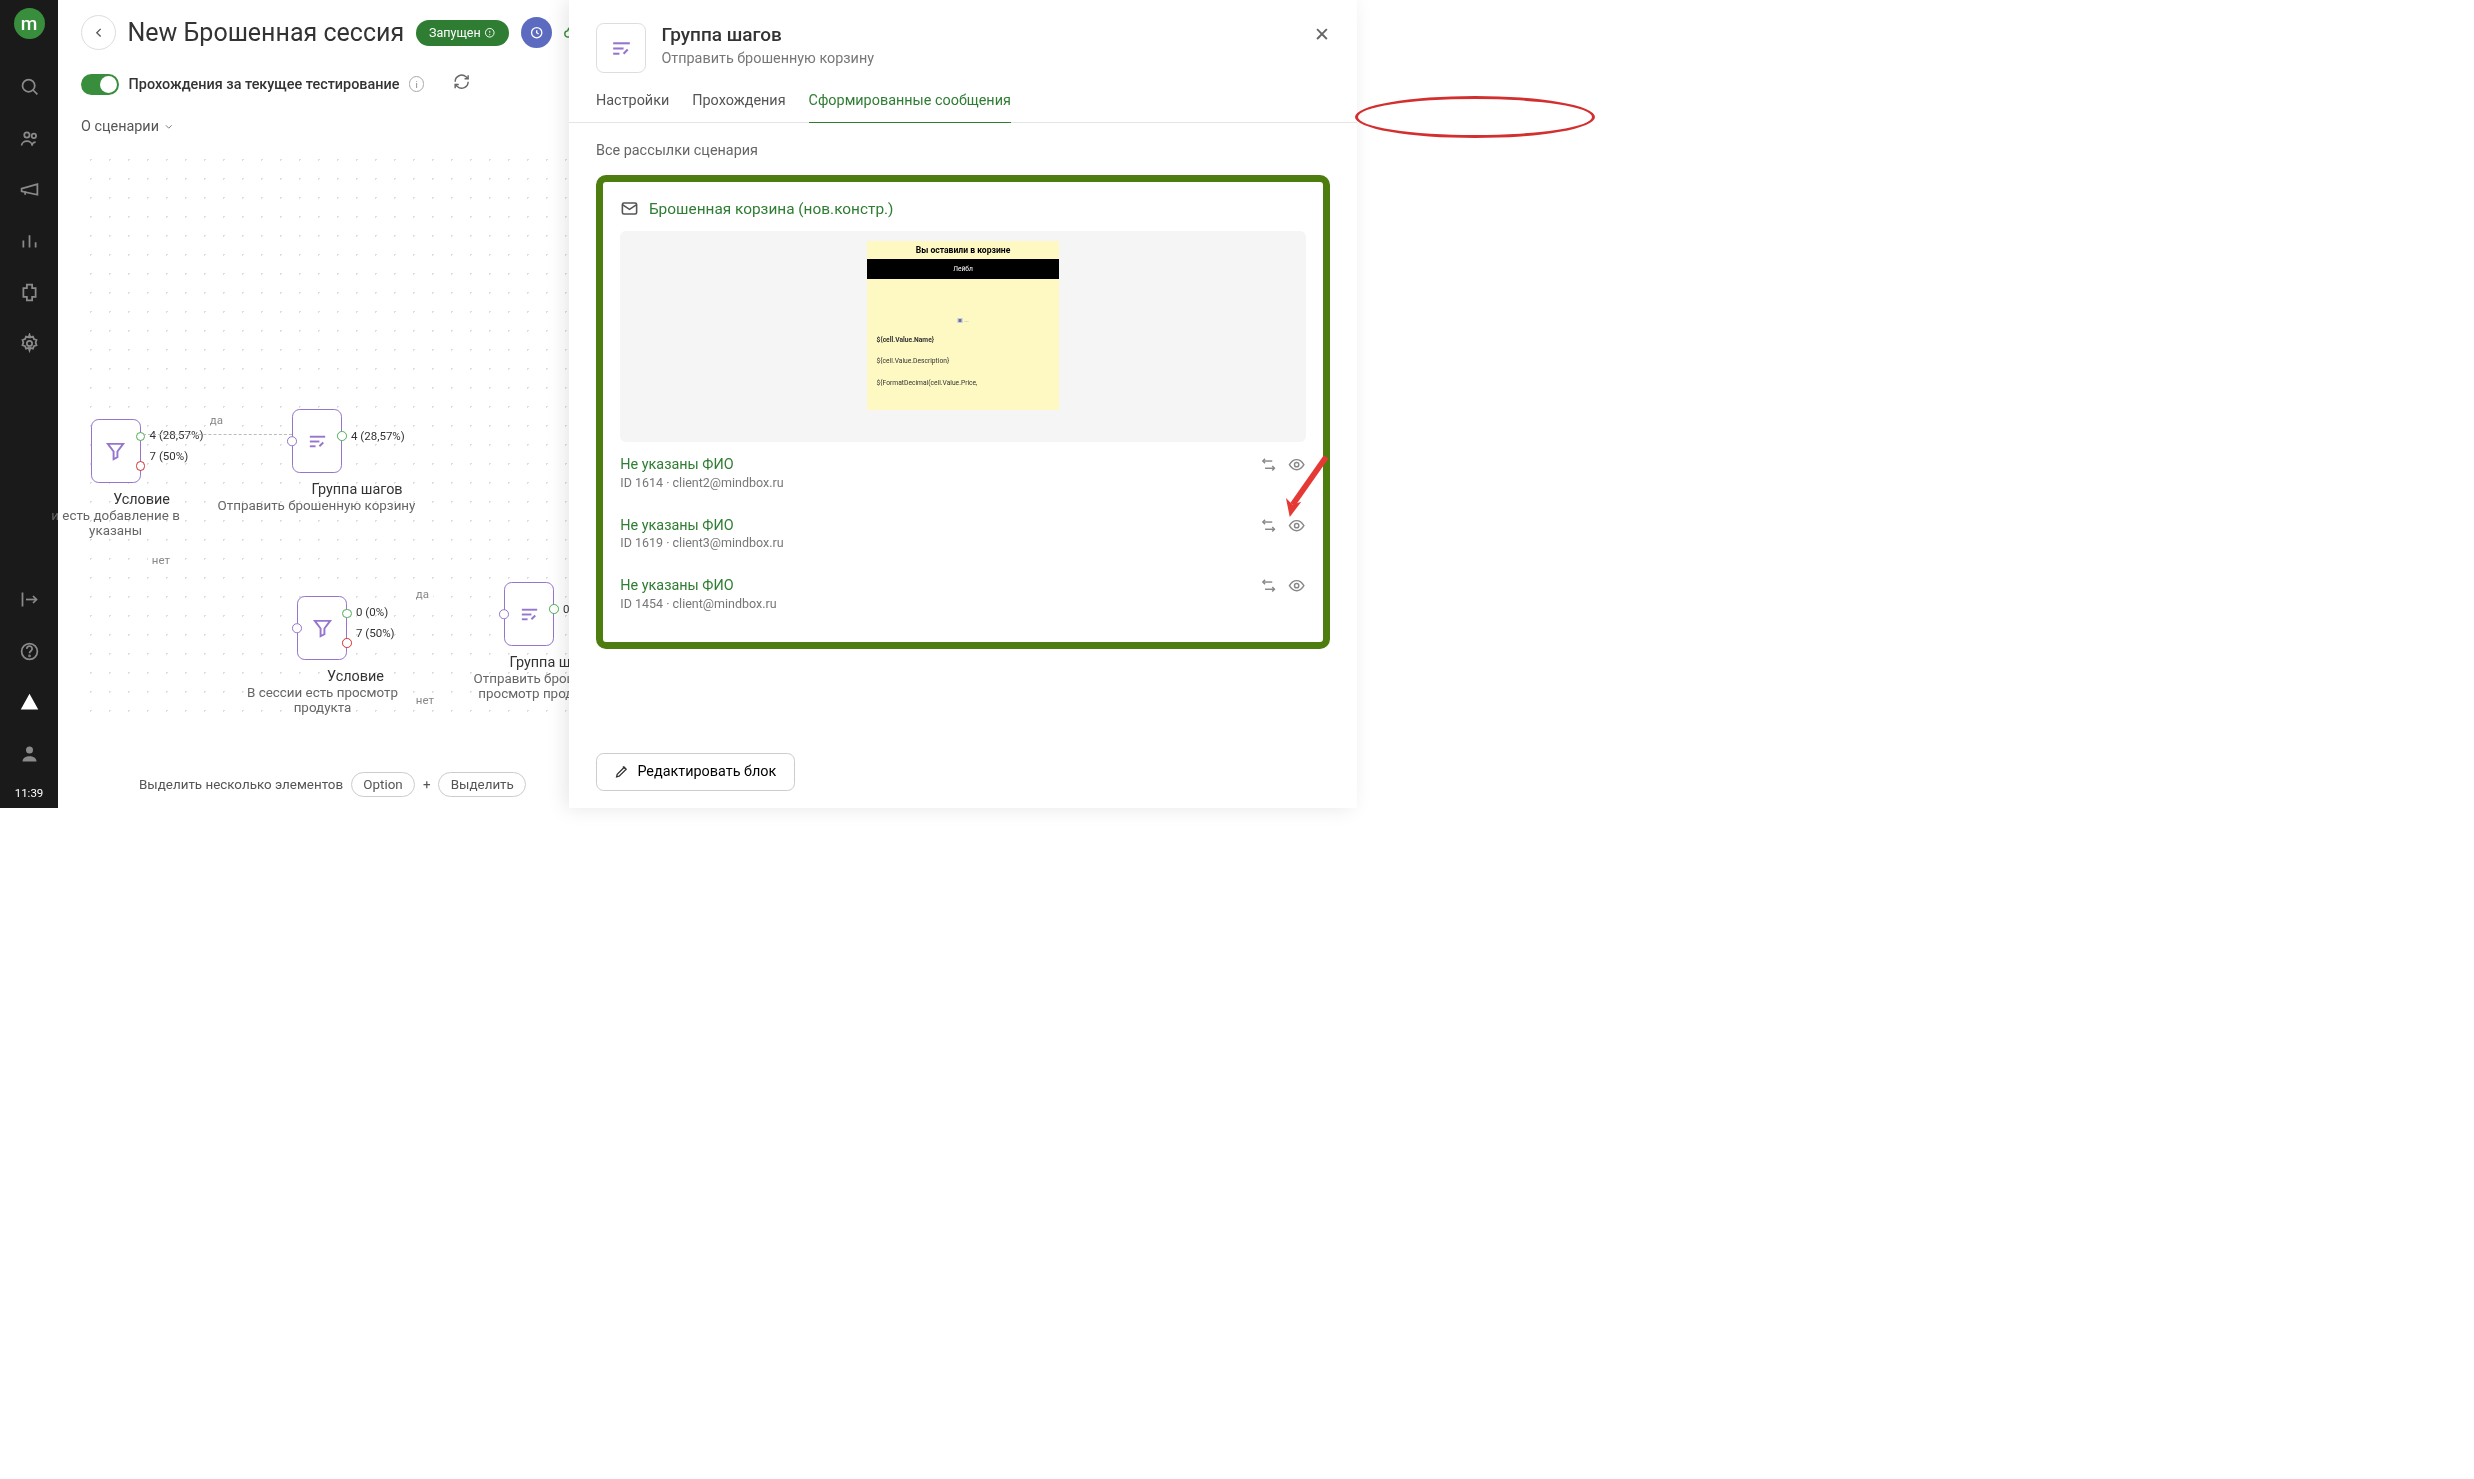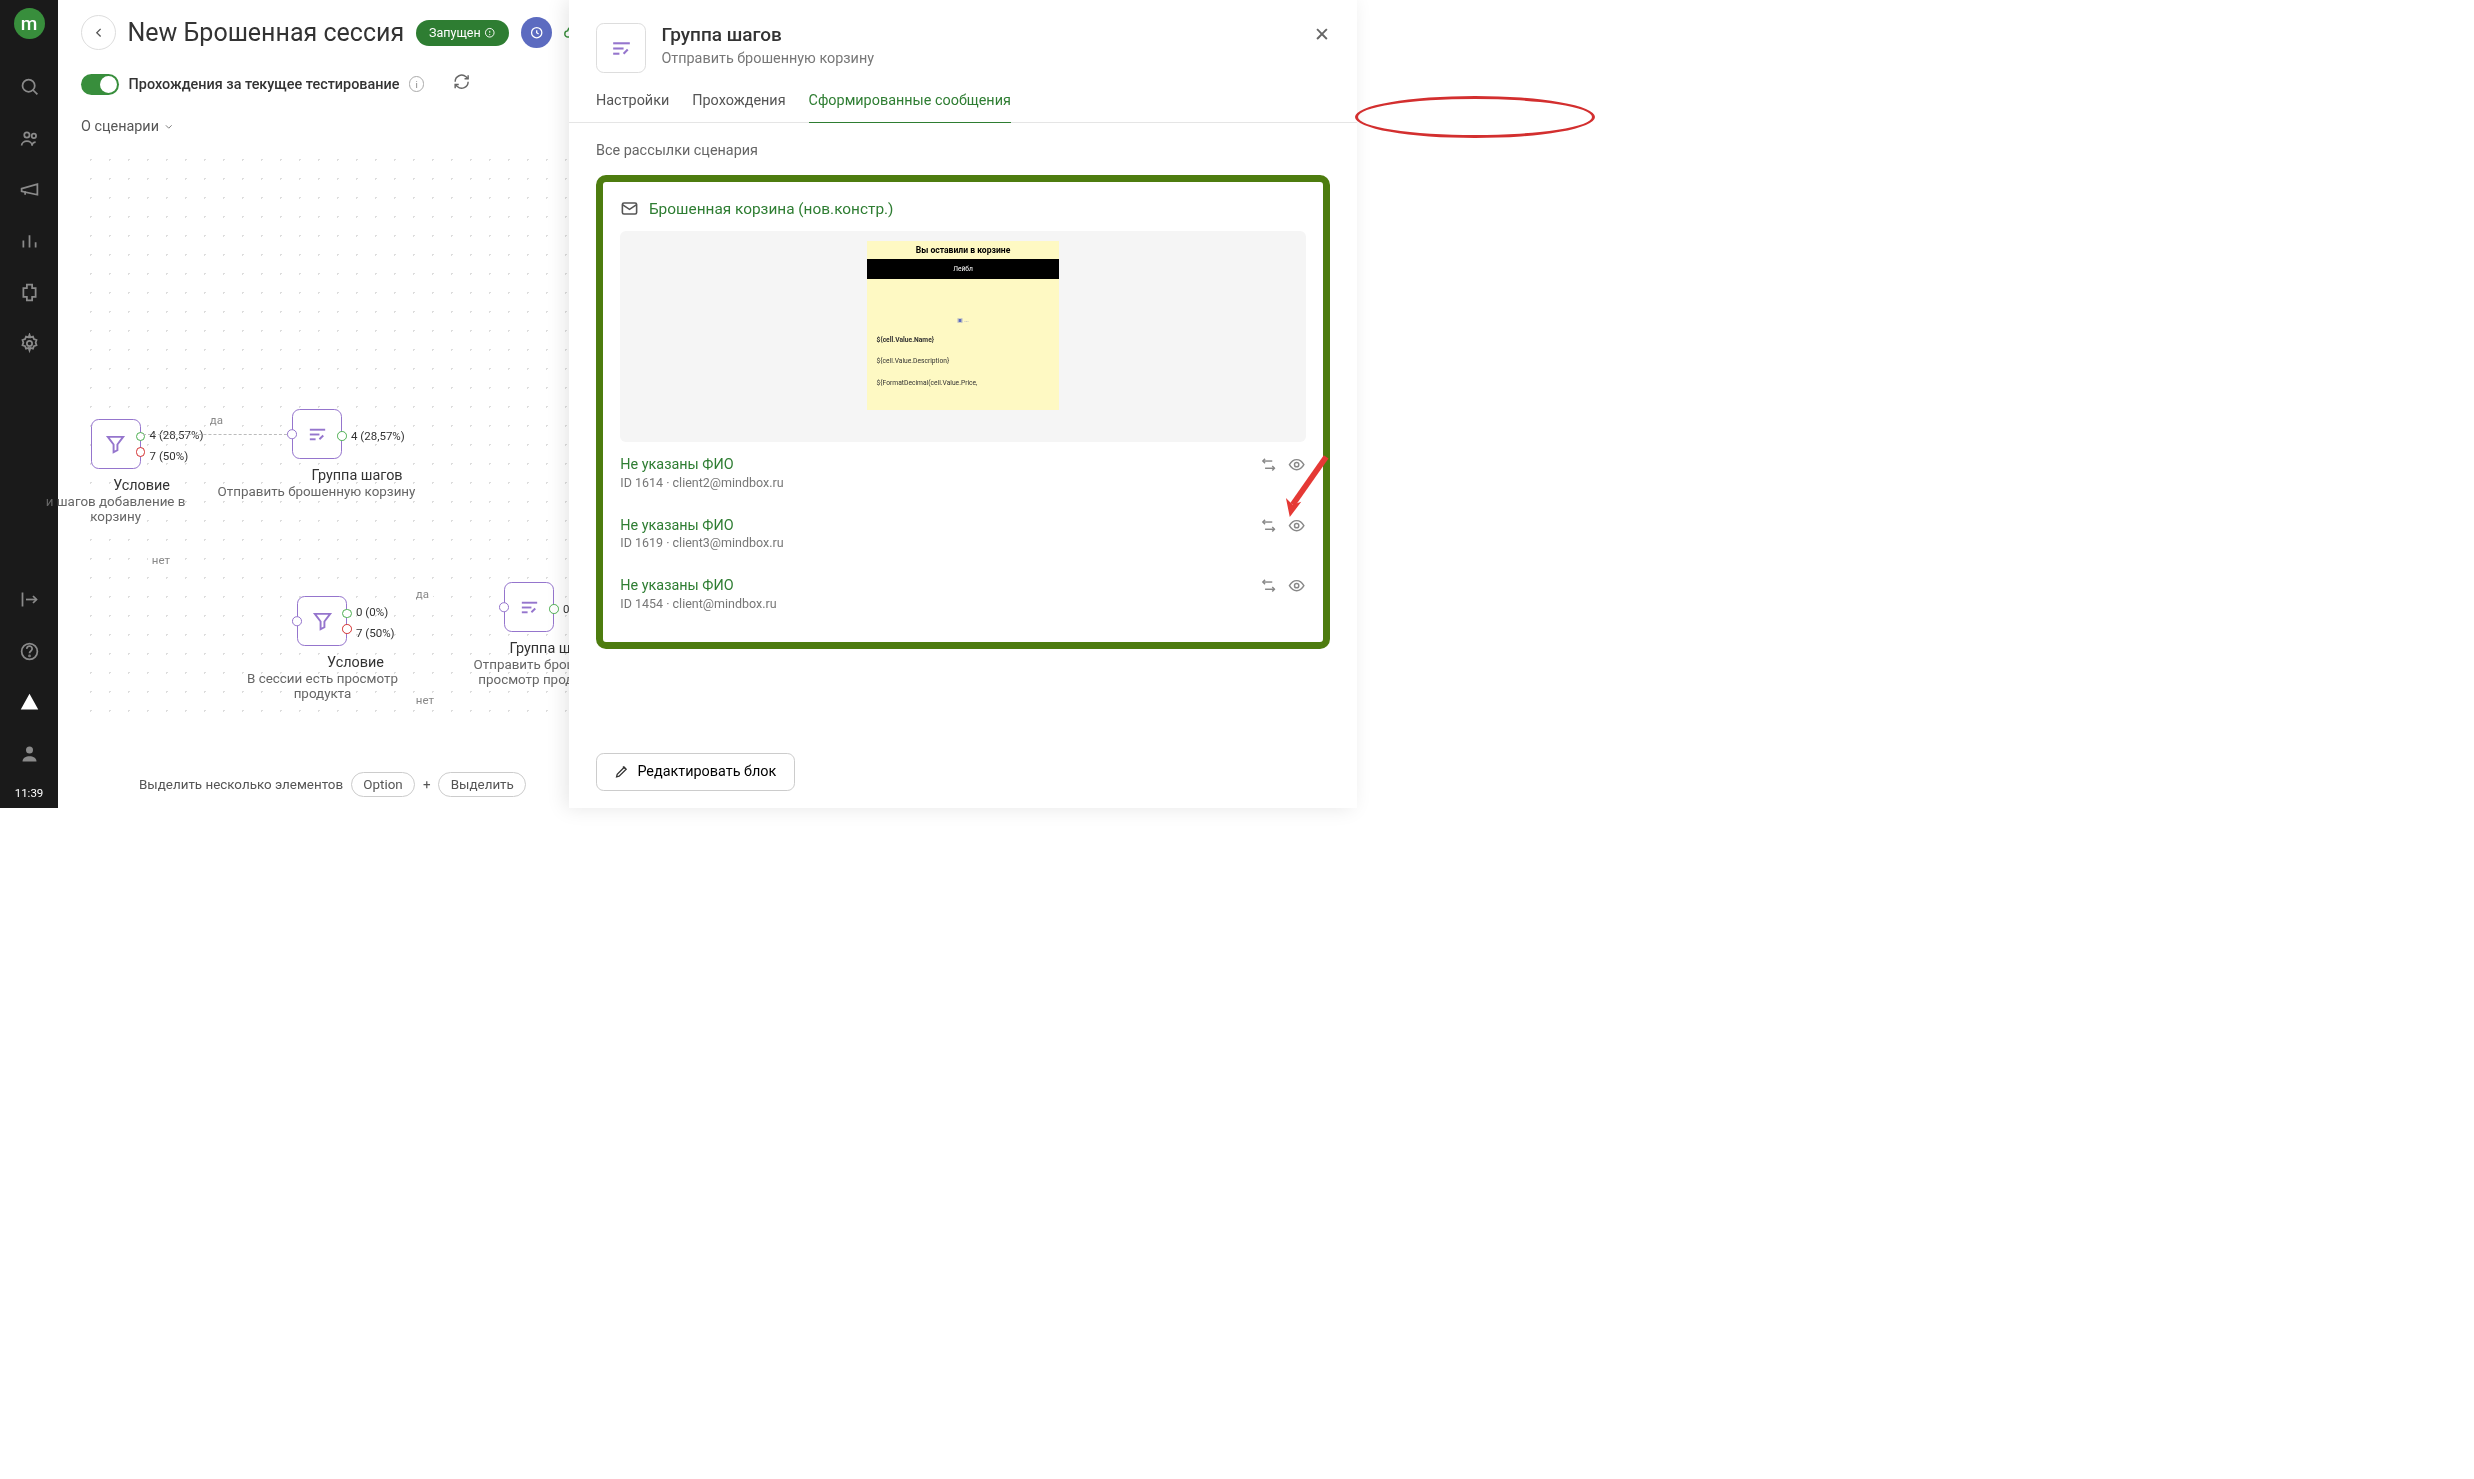--- a/index.html
+++ b/index.html
@@ -21,21 +21,21 @@
 .cloud-link { color: #388e3c; font-size: 13.4px; text-decoration: underline; display: flex; align-items: center; gap: 3.8px; }
 .toggle-row { display: flex; align-items: center; padding: 7.7px 23px; gap: 9.6px; }
 .toggle { width: 38px; height: 21px; background: #388e3c; border-radius: 10.6px; position: relative; cursor: pointer; }
 .toggle::after { content: ''; position: absolute; width: 17.3px; height: 17.3px; background: #fff; border-radius: 50%; top: 1.9px; right: 1.9px; }
 .toggle-label { font-size: 14.4px; color: #333; font-weight: 500; }
 .info-icon { width: 15.4px; height: 15.4px; border: 1px solid #aaa; border-radius: 50%; display: flex; align-items: center; justify-content: center; font-size: 9.6px; color: #888; }
 .refresh-icon { margin-left: 19px; color: #666; cursor: pointer; }
 .scenario-link { padding: 15.4px 23px; color: #555; font-size: 14.4px; display: flex; align-items: center; gap: 3.8px; }
 .canvas { position: relative; background-image: radial-gradient(circle, #ddd 1px, transparent 1px); background-size: 19px 19px; height: 576px; margin: 0 23px; }
 .node { position: absolute; }
-.node-box { width: 50px; height: 50px; border: 1.9px solid #9575cd; border-radius: 7.7px; background: #fff; display: flex; align-items: center; justify-content: center; position: relative; }
+.node-box { width: 50px; height: 64px; border: 1.9px solid #9575cd; border-radius: 7.7px; background: #fff; display: flex; align-items: center; justify-content: center; position: relative; }
 .node-box.filter { border-color: #9575cd; }
 .node-dot { position: absolute; width: 9.6px; height: 9.6px; border-radius: 50%; }
 .node-dot.out-top { right: -5.8px; top: 11.5px; border: 1.9px solid #4caf50; background: #fff; }
 .node-dot.out-bot { right: -5.8px; bottom: 11.5px; border: 1.9px solid #d32f2f; background: #fff; }
 .node-dot.in { left: -5.8px; top: 50%; transform: translateY(-50%); border: 1.9px solid #9575cd; background: #fff; }
 .node-stats { position: absolute; left: 58px; font-size: 11.5px; color: #333; white-space: nowrap; }
 .node-title { text-align: center; margin-top: 7.7px; font-size: 14.4px; color: #333; }
 .node-sub { text-align: center; font-size: 13.4px; color: #666; }
 .edge-label { position: absolute; font-size: 11.5px; color: #888; background: #fff; padding: 0 3.8px; }
 .connector { position: absolute; border-top: 1px dashed #bbb; }
@@ -205,21 +205,21 @@
         <div class="node-box filter">
           <svg width="23" height="23" viewBox="0 0 24 24" fill="none" stroke="#9575cd" stroke-width="2">
               <path d="M4 4h16l-6 8v6l-4 2v-8z"></path>
             </svg>
           <div class="node-dot out-top"></div>
             <div class="node-dot out-bot"></div>
           <div class="node-stats" style="top:7.7px;"><span>4 (28,57%)</span></div>
           <div class="node-stats" style="top:29px;"><span>7 (50%)</span></div>
         </div>
         <div class="node-title">Условие</div>
-        <div class="node-sub" style="width:154px; margin-left:-52px;">и шагов добавление в корзину</div>
+        <div class="node-sub" style="width:154px; margin-left:-52px;">и есть добавление в указаны</div>
       </div>
       <div class="edge-label" style="left:125px; top:263px;">да</div>
       <div class="connector" style="left:62px; top:284px; width:149px;"></div>
 
       <div class="node" style="left:211px; top:259px;">
         <div class="node-box">
           <svg width="23" height="23" viewBox="0 0 24 24" fill="none" stroke="#9575cd" stroke-width="2">
               <line x1="4" y1="7" x2="20" y2="7"></line>
               <line x1="4" y1="12" x2="14" y2="12"></line>
               <line x1="4" y1="17" x2="10" y2="17"></line>

